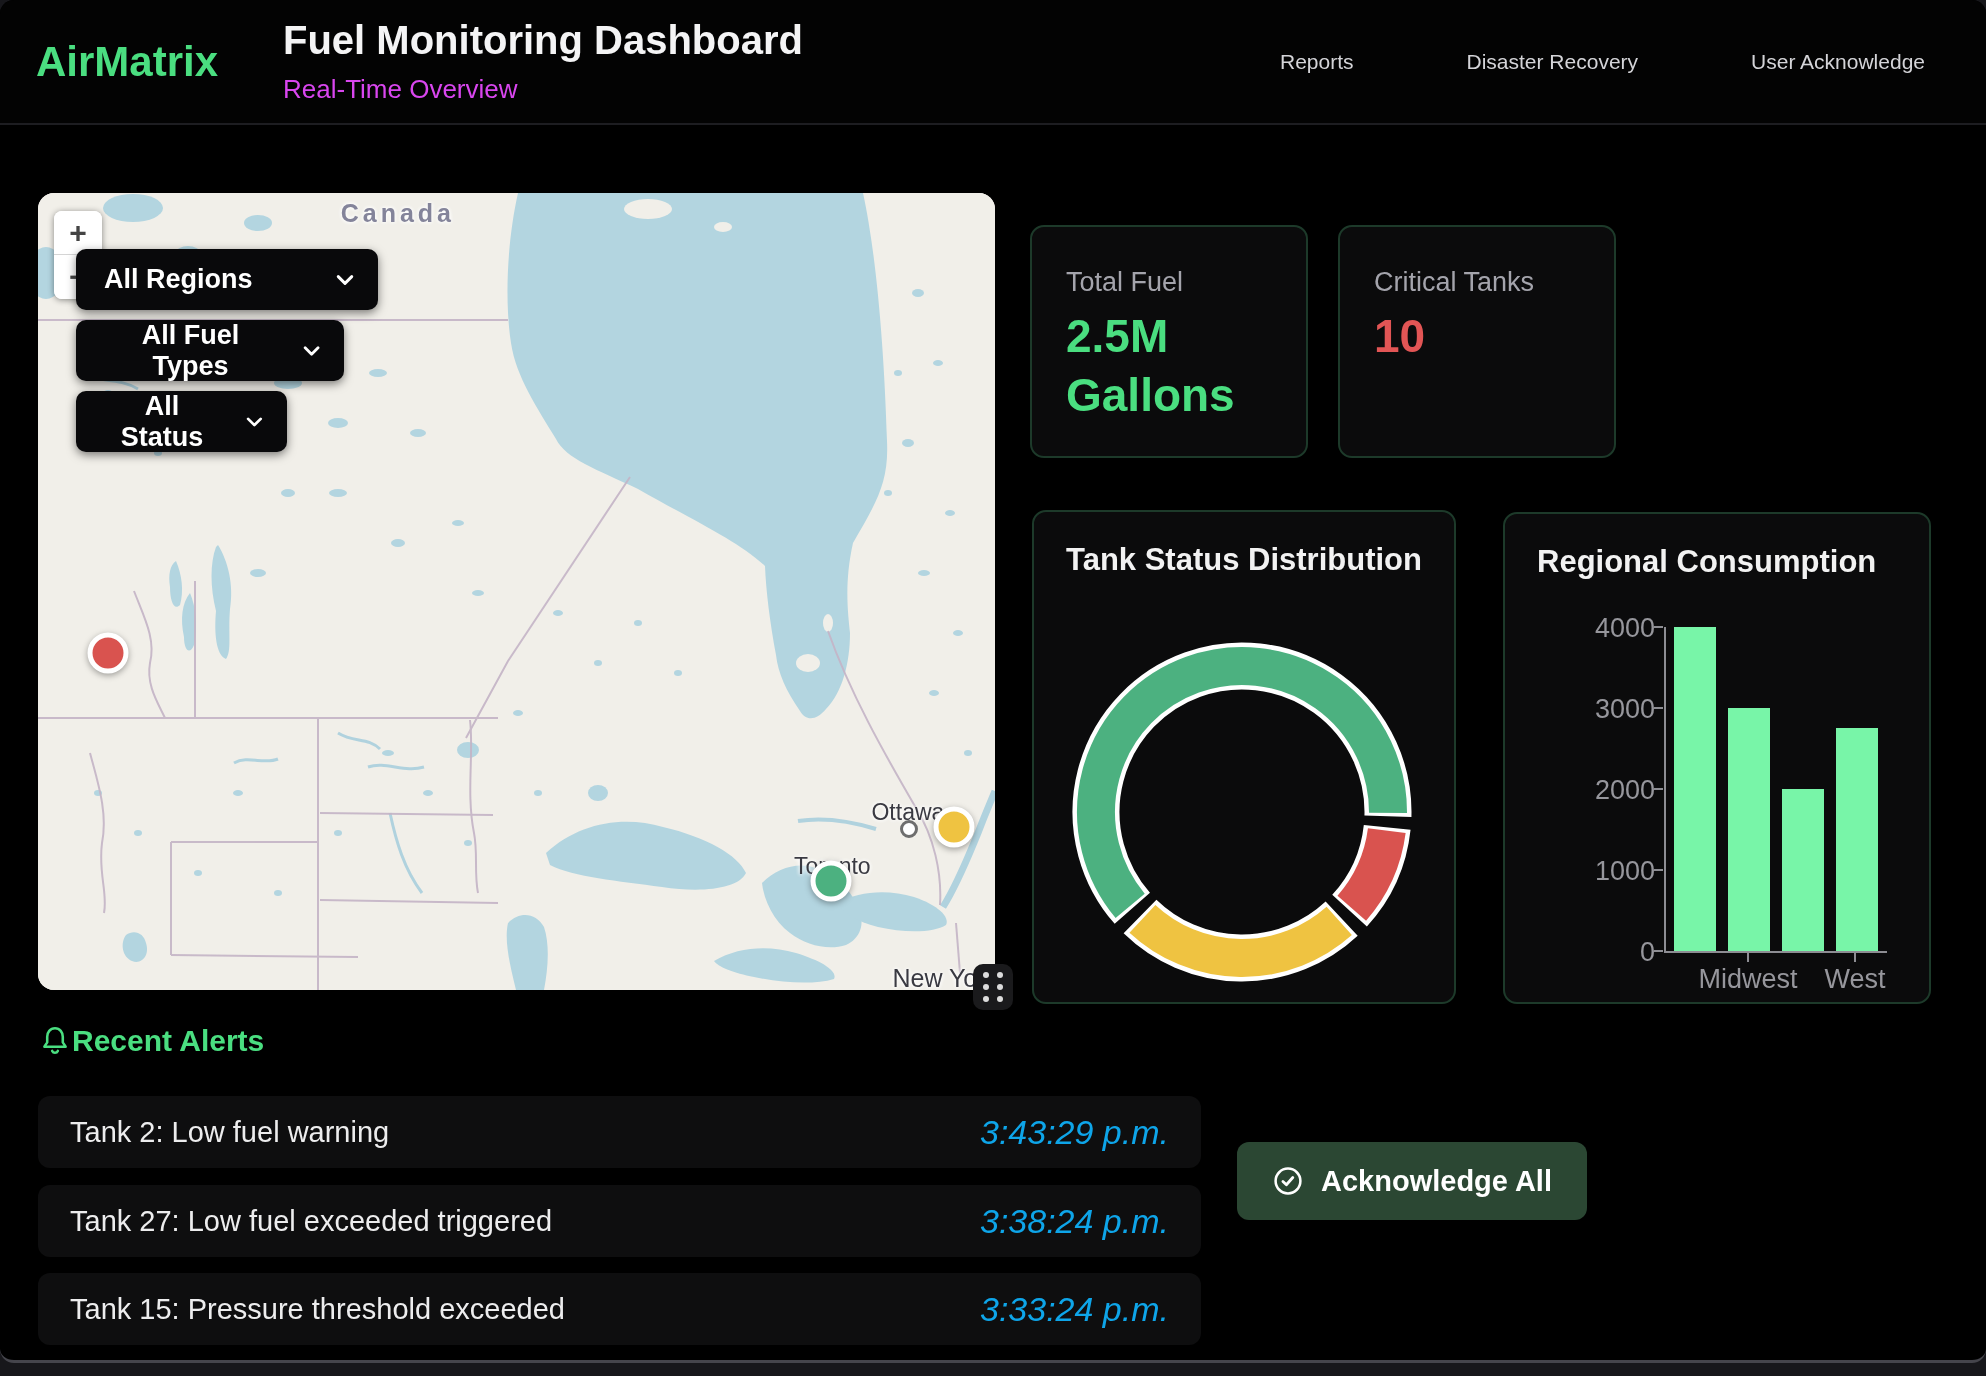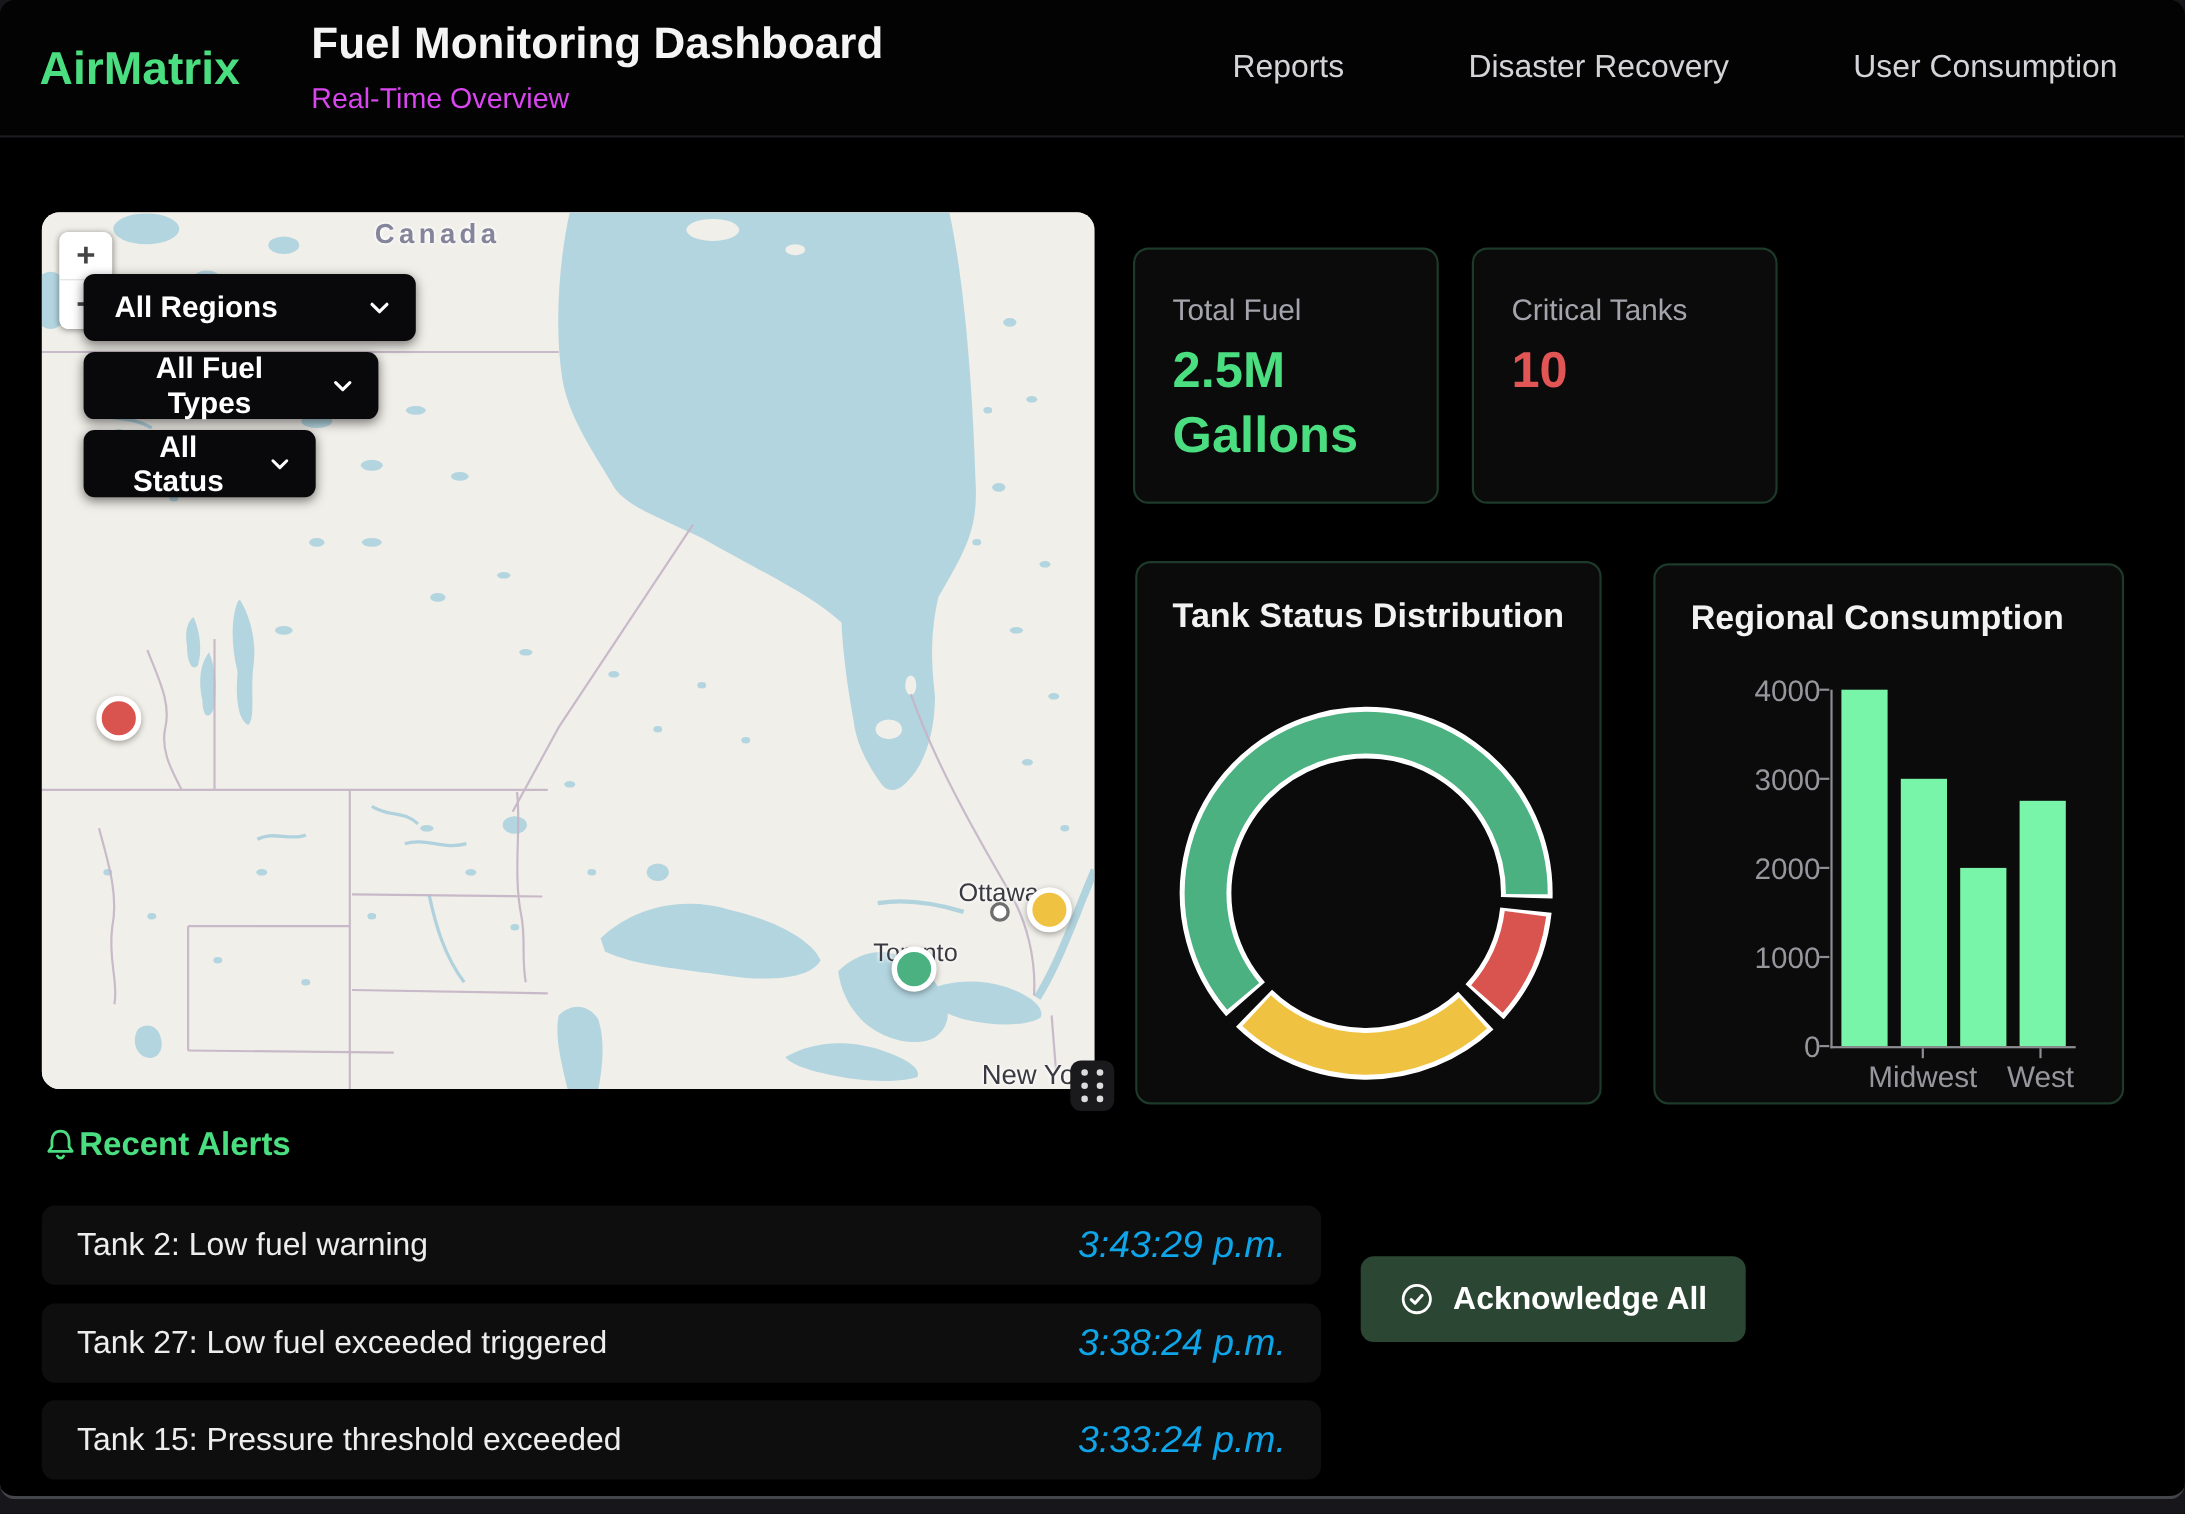--- a/index.html
+++ b/index.html
@@ -6,21 +6,21 @@
     font-family:"Liberation Sans","DejaVu Sans",sans-serif;-webkit-font-smoothing:antialiased;}
   #app{position:absolute;left:0;top:0;width:1986px;height:1360px;background:#000;
     border-radius:14px;border-bottom:3px solid #45454c;overflow:hidden;}
   
   #header{position:absolute;left:0;top:0;width:100%;height:123px;background:#030303;
     border-bottom:2px solid #1d1d21;}
   #brand{position:absolute;left:36px;top:38px;font-size:42px;font-weight:700;color:#4ade80;}
   #title{position:absolute;left:283px;top:18px;font-size:40px;font-weight:700;color:#f4f4f5;}
   #subtitle{position:absolute;left:283px;top:74px;font-size:26px;font-weight:500;color:#d946ef;}
   #nav{position:absolute;right:61px;top:0;height:123px;display:flex;align-items:center;gap:113px;}
-  #nav a{color:#d4d4d8;font-size:29px;text-decoration:none;cursor:pointer;}
+  #nav a{color:#d4d4d8;font-size:21px;text-decoration:none;cursor:pointer;}
   
   #map{position:absolute;left:38px;top:193px;width:957px;height:797px;border-radius:16px;
     overflow:hidden;background:#f1efe9;}
   #map svg.geo{position:absolute;left:0;top:0;width:100%;height:100%;}
   .map-label{position:absolute;transform:translate(-50%,-50%);white-space:nowrap;
     color:#3a3a42;font-weight:500;text-shadow:0 0 4px #fff,0 0 4px #fff;}
   #lbl-country{font-size:25px;letter-spacing:4px;color:#84849a;font-weight:600;}
   #lbl-ottawa{font-size:23px;}
   #lbl-toronto{font-size:23px;}
   #lbl-newyork{font-size:25px;}
@@ -87,21 +87,21 @@
 
 <div id="app">
 
   <div id="header">
     <div id="brand">AirMatrix</div>
     <div id="title">Fuel Monitoring Dashboard</div>
     <div id="subtitle">Real-Time Overview</div>
     <nav id="nav">
       <a>Reports</a>
       <a>Disaster Recovery</a>
-      <a>User Consumption</a>
+      <a>User Acknowledge</a>
     </nav>
   </div>
 
   <div id="map">
     <svg class="geo" viewBox="0 0 957 797" preserveAspectRatio="none">
 
       <rect x="0" y="0" width="957" height="797" fill="#f1efe9"></rect>
       <g fill="#b3d5e0" stroke="none">
 
         <path d="M 480 0 L 825 0 C 838 60 846 150 849 248 C 851 290 838 310 815 350

